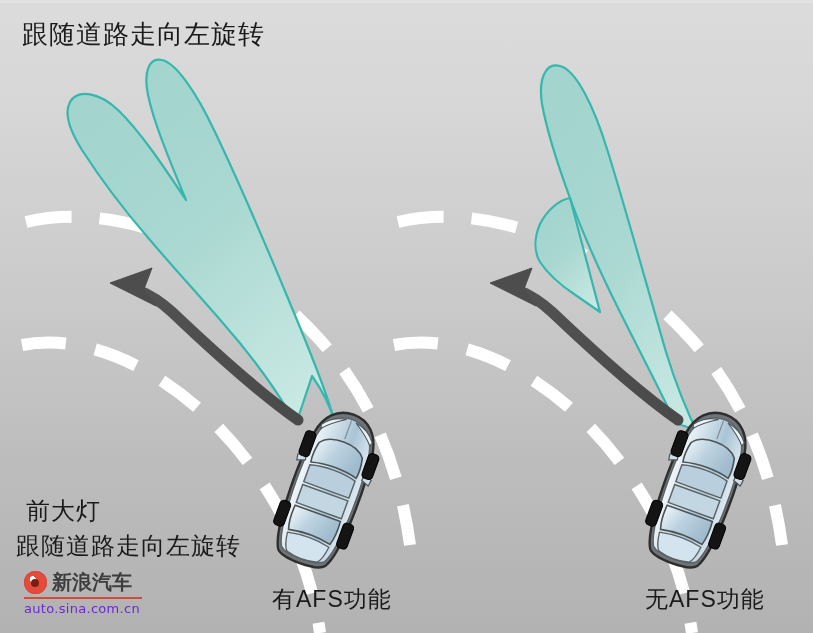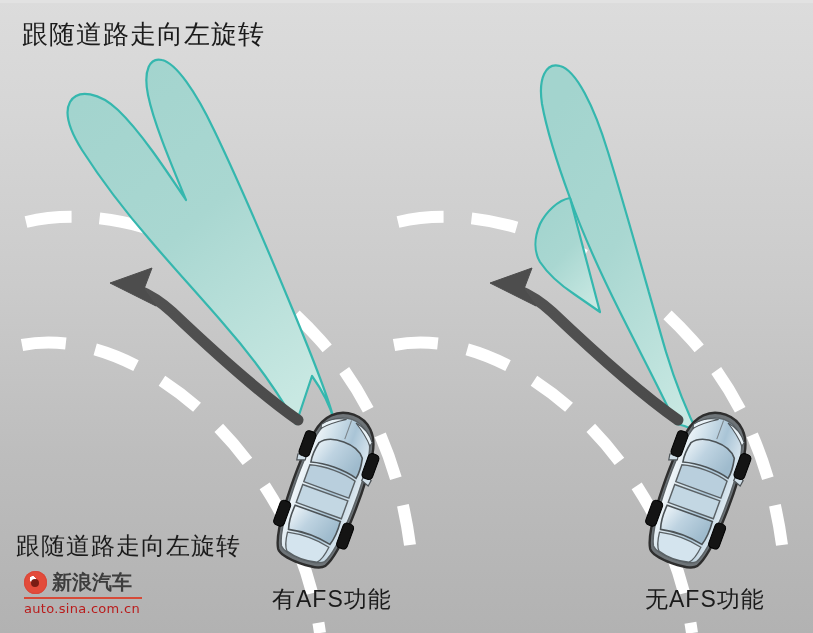--- a/index.html
+++ b/index.html
@@ -24,21 +24,21 @@
   #wm{position:absolute;left:24px;top:569px;width:118px;height:50px;}
   #wmrow{display:flex;align-items:center;gap:5px;height:27px;}
   #wmbadge{width:23px;height:23px;border-radius:50%;
      background:radial-gradient(circle at 38% 36%,#ffffff 0 14%,#e34b3a 16% 100%);
      position:relative;box-shadow:0 0 0 1px #d9483a inset;}
   #wmbadge:after{content:"";position:absolute;left:7px;top:8px;width:8px;height:8px;
      border-radius:50%;background:#7a1d14;}
   #wmname{font-size:20px;font-weight:bold;color:#3d3d3d;font-family:"DejaVu Sans",sans-serif;
      letter-spacing:0px;line-height:23px;}
   #wmrule{width:118px;height:2px;background:#d64a38;margin-top:1px;}
-  #wmurl{font-size:13px;color:#b91c1c;margin-top:2px;letter-spacing:0.3px;
+  #wmurl{font-size:13px;color:#6d28d9;margin-top:2px;letter-spacing:0.3px;
      font-family:"DejaVu Sans",sans-serif;}
 </style>
 </head>
 <body>
 
 <div id="stage">
 
   <div id="bg"></div>
   <div id="topstrip"></div>
 
@@ -189,20 +189,21 @@
     <g transform="translate(327,488) rotate(20)">
       <use href="#carShape"></use>
     </g>
     <g transform="translate(699,488) rotate(20)">
       <use href="#carShape"></use>
     </g>
   </svg>
 
   <div class="txt" id="title">跟随道路走向左旋转</div>
 
+  <div class="txt" id="note1">前大灯</div>
   <div class="txt" id="capL">有AFS功能</div>
 
   <div class="txt" id="note2">跟随道路走向左旋转</div>
   <div class="txt" id="capR">无AFS功能</div>
 
   <div id="wm">
     <div id="wmrow">
       <div id="wmbadge"></div>
       <div id="wmname">新浪汽车</div>
     </div>

